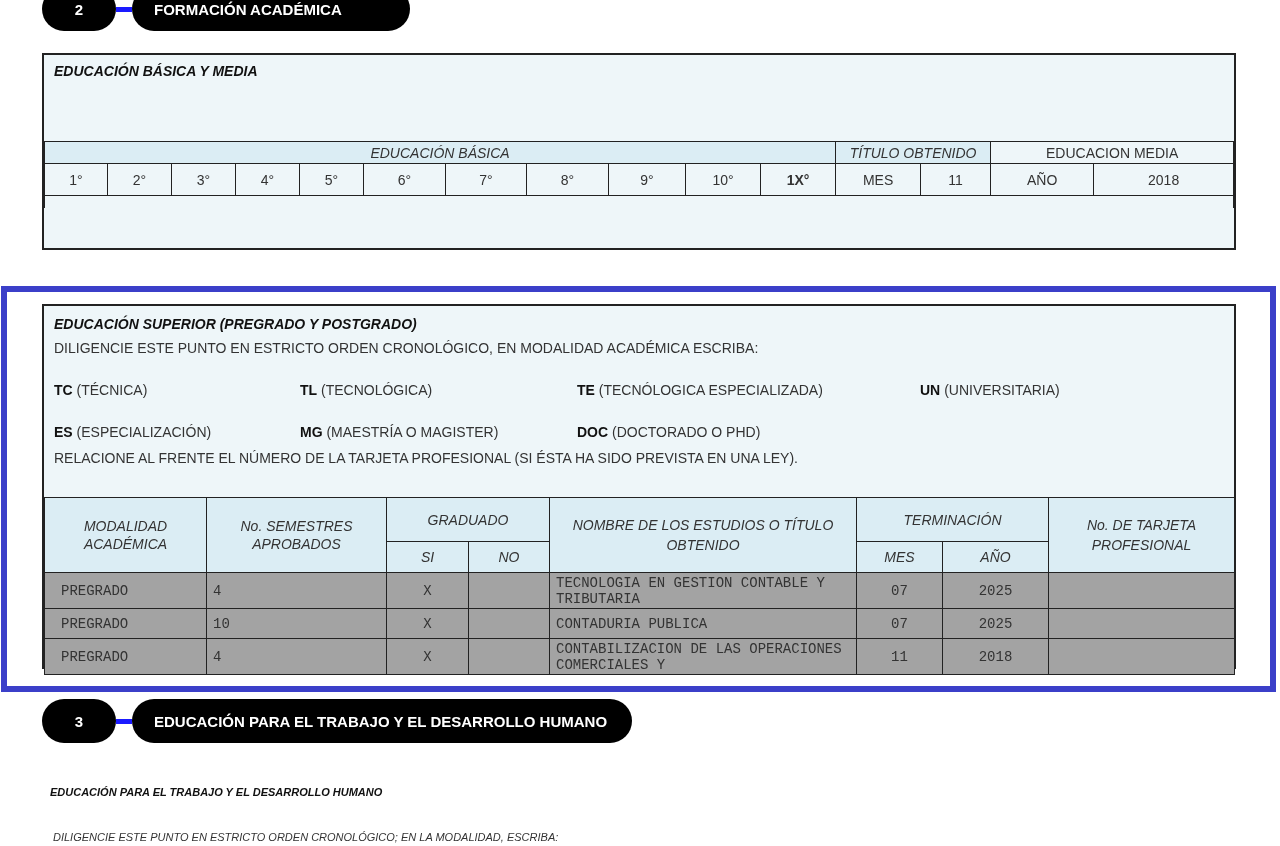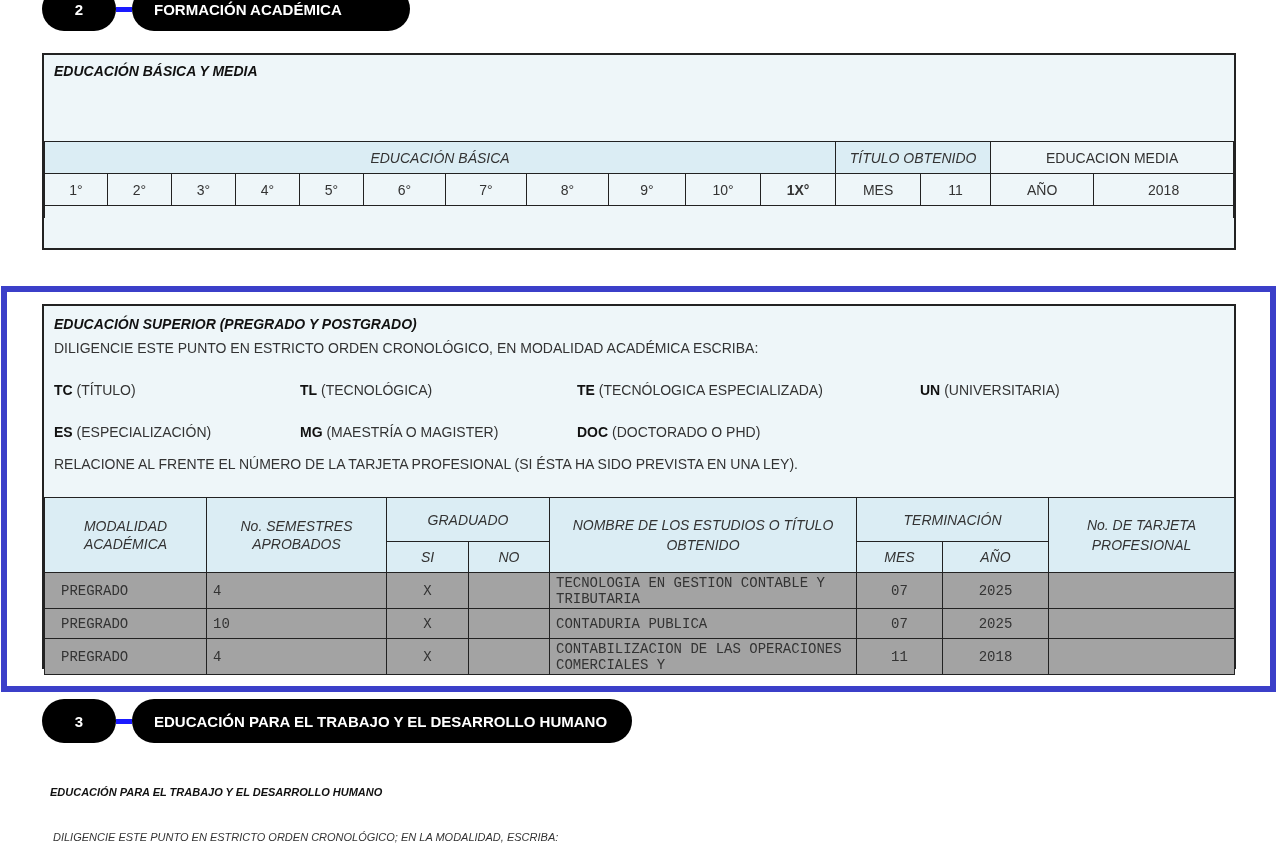--- a/index.html
+++ b/index.html
@@ -52,21 +52,21 @@
         <col style="width:82px">
         <col style="width:77px">
       <col style="width:75px">
         <col style="width:75px">
       <col style="width:85px">
         <col style="width:70px">
         <col style="width:103px">
         <col style="width:140px">
     </colgroup>
     <tbody>
-        <tr style="height:32px;">
+        <tr style="height:22px;">
       <td class="h" colspan="11">EDUCACIÓN BÁSICA</td>
       <td class="h" colspan="2">TÍTULO OBTENIDO</td>
       <td class="v" colspan="2">EDUCACION MEDIA</td>
     </tr>
     <tr style="height:32px;">
       <td class="v">1°</td>
       <td class="v">2°</td>
       <td class="v">3°</td>
       <td class="v">4°</td>
       <td class="v">5°</td>
@@ -88,30 +88,30 @@
     </table>
 </div>
 
 <div id="highlight"></div>
 
 <div class="box" style="left:42px; top:304px; width:1194px; height:365px;">
   <div style="padding:10px 10px 0 10px; height:191px; position:relative;">
     <div class="sec-title">EDUCACIÓN SUPERIOR (PREGRADO Y POSTGRADO)</div>
     <div class="sec-text" style="margin-top:8px;">DILIGENCIE ESTE PUNTO EN ESTRICTO ORDEN CRONOLÓGICO, EN MODALIDAD ACADÉMICA ESCRIBA:</div>
 
-    <div class="sec-text" style="position:absolute; left:10px; top:76px;"><b style="color:#111;">TC</b> <span>(TÍTULO)</span></div>
+    <div class="sec-text" style="position:absolute; left:10px; top:76px;"><b style="color:#111;">TC</b> <span>(TÉCNICA)</span></div>
     <div class="sec-text" style="position:absolute; left:256px; top:76px;"><b style="color:#111;">TL</b> <span>(TECNOLÓGICA)</span></div>
     <div class="sec-text" style="position:absolute; left:533px; top:76px;"><b style="color:#111;">TE</b> <span>(TECNÓLOGICA ESPECIALIZADA)</span></div>
     <div class="sec-text" style="position:absolute; left:876px; top:76px;"><b style="color:#111;">UN</b> <span>(UNIVERSITARIA)</span></div>
 
     <div class="sec-text" style="position:absolute; left:10px; top:118px;"><b style="color:#111;">ES</b> <span>(ESPECIALIZACIÓN)</span></div>
     <div class="sec-text" style="position:absolute; left:256px; top:118px;"><b style="color:#111;">MG</b> <span>(MAESTRÍA O MAGISTER)</span></div>
     <div class="sec-text" style="position:absolute; left:533px; top:118px;"><b style="color:#111;">DOC</b> <span>(DOCTORADO O PHD)</span></div>
 
-    <div class="sec-text" style="position:absolute; left:10px; top:150px;">RELACIONE AL FRENTE EL NÚMERO DE LA TARJETA PROFESIONAL (SI ÉSTA HA SIDO PREVISTA EN UNA LEY).</div>
+    <div class="sec-text" style="position:absolute; left:10px; top:144px;">RELACIONE AL FRENTE EL NÚMERO DE LA TARJETA PROFESIONAL (SI ÉSTA HA SIDO PREVISTA EN UNA LEY).</div>
   </div>
   <table style="border-top:1.5px solid #222;">
     <colgroup>
       <col style="width:162px">
         <col style="width:180px">
         <col style="width:82px">
         <col style="width:81px">
       <col style="width:307px">
         <col style="width:86px">
         <col style="width:106px">

